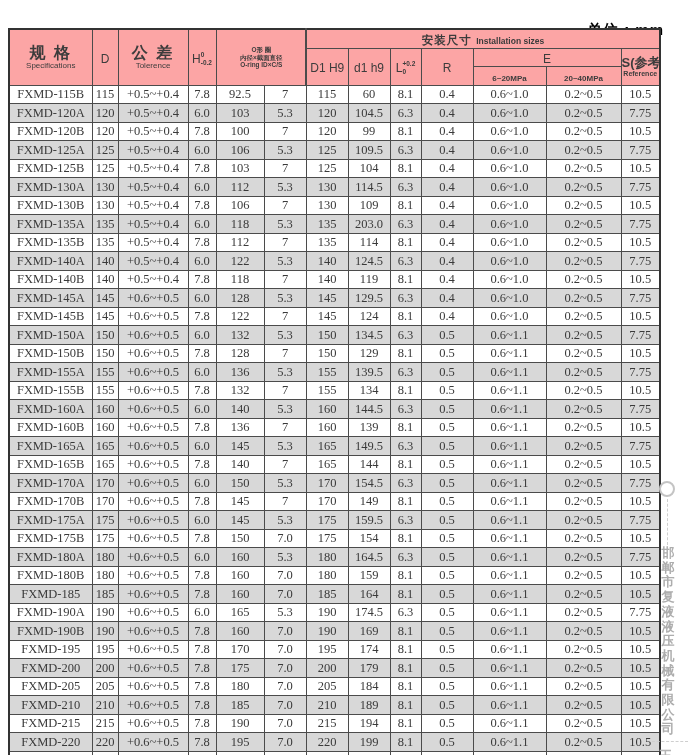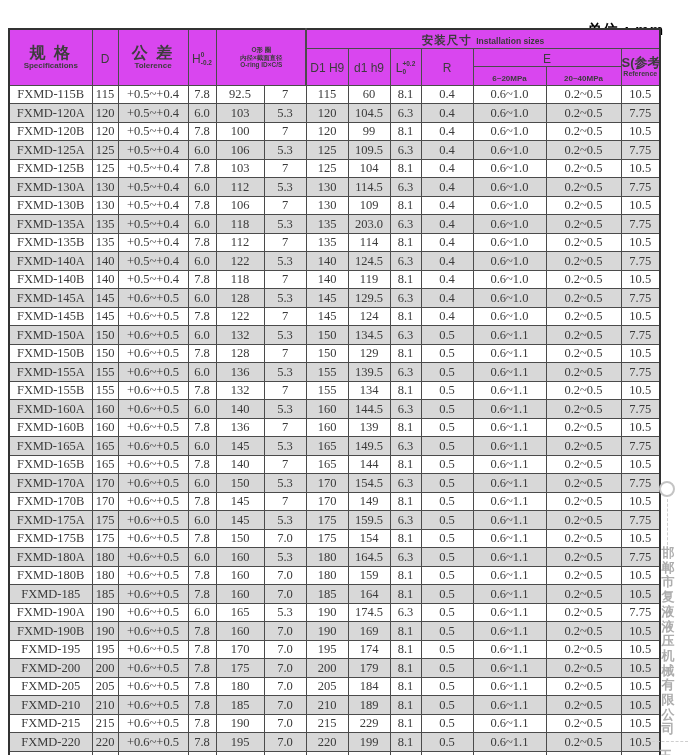--- a/index.html
+++ b/index.html
@@ -15,27 +15,27 @@
   table.spec-table {
     position:absolute; left:8px; top:28px; width:649px;
     border-collapse:collapse; table-layout:fixed;
     border:2px solid #333;
   }
   .spec-table th, .spec-table td {
     border:1px solid #4b4b4b;
     text-align:center; vertical-align:middle;
     padding:0; overflow:hidden; white-space:nowrap;
   }
-  .spec-table thead th { background:#d946ef; color:#3c3c3c; line-height:1.1; }
+  .spec-table thead th { background:#fca5a5; color:#3c3c3c; line-height:1.1; }
   .spec-table thead tr.hr1 { height:13px; }
   .spec-table thead tr.hr2 { height:14px; }
   .spec-table thead tr.hr3 { height:13px; }
 
   .cn  { font-size:16px; font-weight:bold; letter-spacing:2px;text-align:center; }
-  .en  { font-size:8px;  font-weight:bold; letter-spacing:0; }
+  .en  { font-size:8px;  font-weight:normal; letter-spacing:0; }
   .tiny{ font-size:7px;  font-weight:bold; transform:scale(.92); }
   .mid { font-size:12px; font-weight:normal; }
   .mpa { font-size:8px;  font-weight:bold; }
   .grp-cn { font-size:11.5px; font-weight:bold; letter-spacing:1px; }
   .grp-en { font-size:8.5px; font-weight:bold; }
   .sref-cn{ font-size:13px; font-weight:bold; }
   .sref-en{ font-size:7px; font-weight:bold; }
 
   .stack { display:inline-block; vertical-align:-2px; text-align:left;
            font-size:6.5px; line-height:1.15; font-weight:bold; }
@@ -664,21 +664,21 @@
         <td>10.5</td>
       </tr>
       <tr>
         <td>FXMD-215</td>
         <td>215</td>
         <td>+0.6~+0.5</td>
         <td>7.8</td>
         <td>190</td>
         <td>7.0</td>
         <td>215</td>
-        <td>229</td>
+        <td>194</td>
         <td>8.1</td>
         <td>0.5</td>
         <td>0.6~1.1</td>
         <td>0.2~0.5</td>
         <td>10.5</td>
       </tr>
       <tr class="shaded">
         <td>FXMD-220</td>
         <td>220</td>
         <td>+0.6~+0.5</td>

